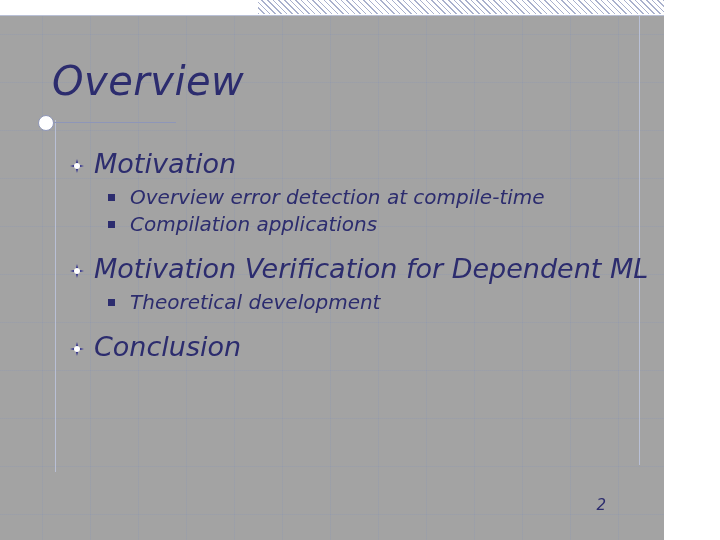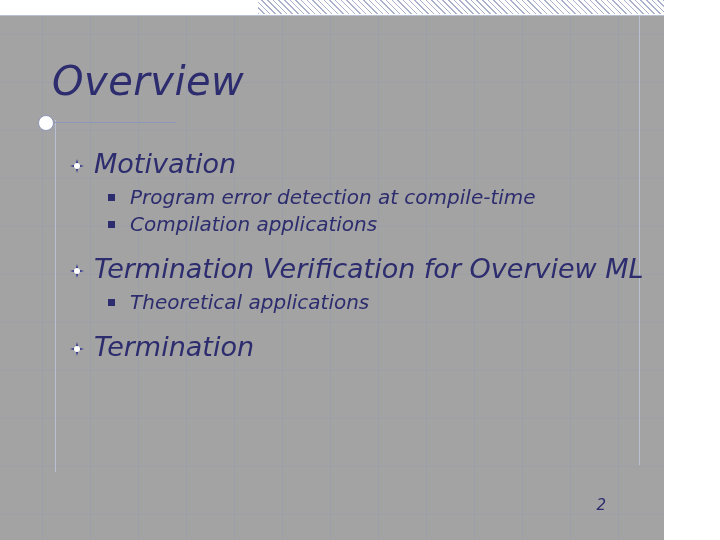--- a/index.html
+++ b/index.html
@@ -222,45 +222,45 @@
 
   <div class="content">
 
     <div class="lvl1">
       <span class="lvl1-bullet"></span>
       <span class="lvl1-text">Motivation</span>
     </div>
     <div class="lvl2-group">
       <div class="lvl2">
         <span class="lvl2-bullet"></span>
-        <span class="lvl2-text">Program error detection at compile-time</span>
+        <span class="lvl2-text">Overview error detection at compile-time</span>
       </div>
       <div class="lvl2">
         <span class="lvl2-bullet"></span>
         <span class="lvl2-text">Compilation applications</span>
       </div>
     </div>
 
     <div class="spacer-sm"></div>
 
     <div class="lvl1">
       <span class="lvl1-bullet"></span>
-      <span class="lvl1-text">Termination Verification for Overview ML</span>
+      <span class="lvl1-text">Motivation Verification for Dependent ML</span>
     </div>
     <div class="lvl2-group">
       <div class="lvl2">
         <span class="lvl2-bullet"></span>
-        <span class="lvl2-text">Theoretical applications</span>
+        <span class="lvl2-text">Theoretical development</span>
       </div>
     </div>
 
     <div class="spacer-sm"></div>
 
     <div class="lvl1">
       <span class="lvl1-bullet"></span>
-      <span class="lvl1-text">Termination</span>
+      <span class="lvl1-text">Conclusion</span>
     </div>
 
   </div>
 
   <div class="page-number">2</div>
 
 </div>
 
 </body></html>

